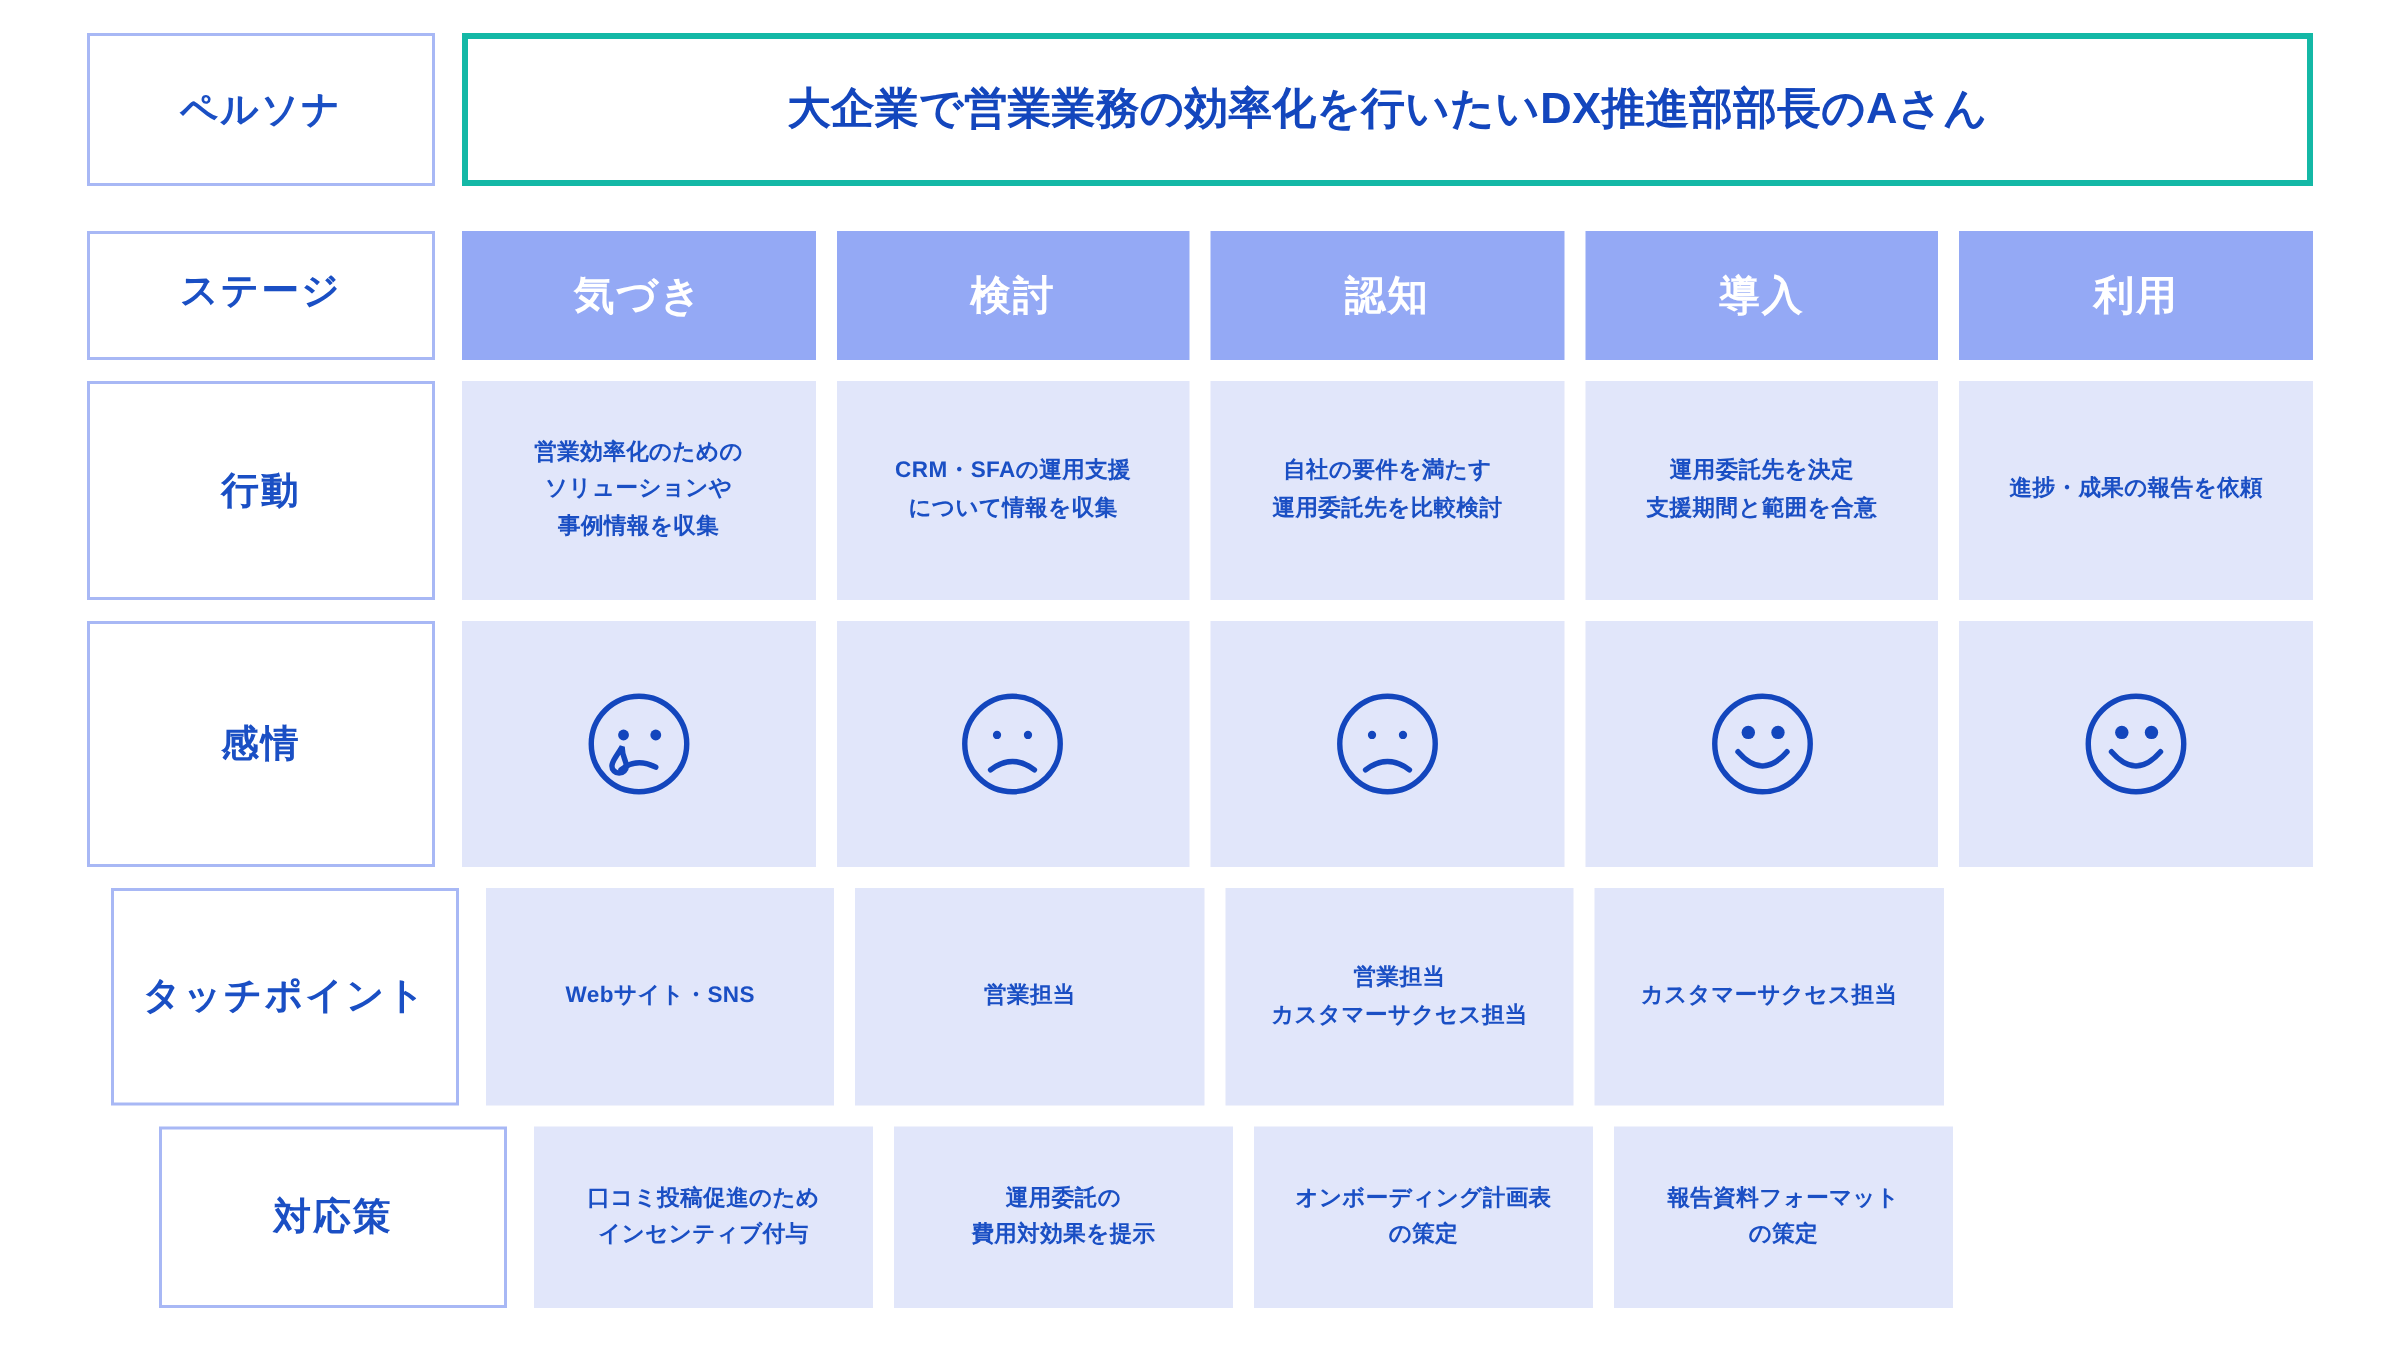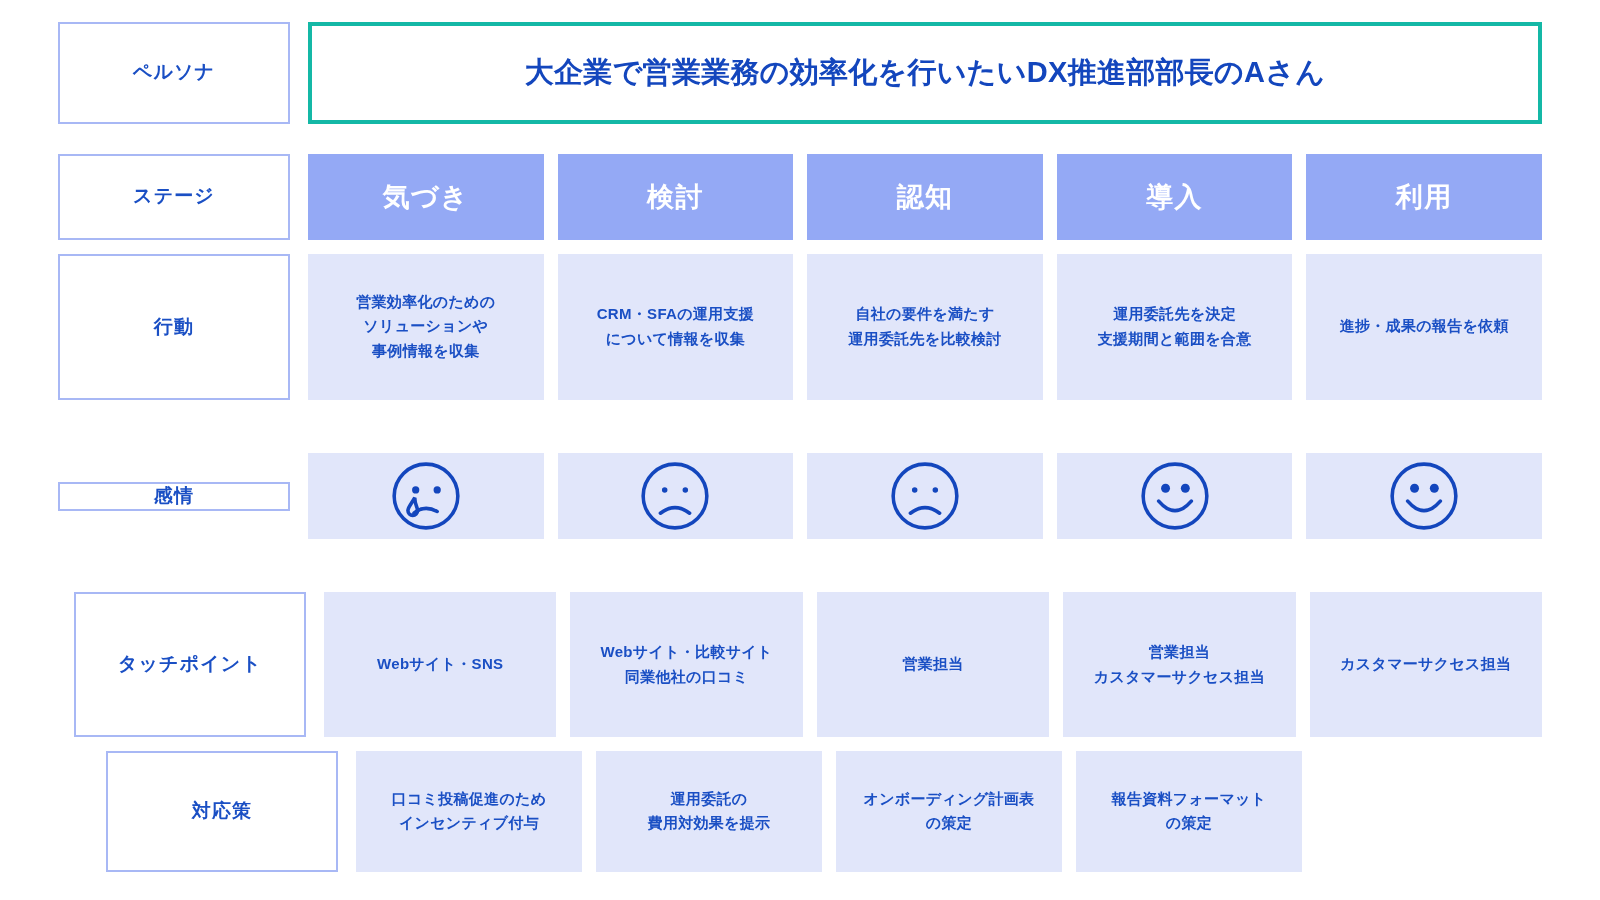--- a/index.html
+++ b/index.html
@@ -39,21 +39,21 @@
     box-sizing: border-box;
     background: #ffffff;
     border: 2px solid #a8b8f5;
     display: flex;
     align-items: center;
     justify-content: center;
     text-align: center;
   }
 
   .label-text {
-    font-size: 19px;
+    font-size: 25px;
     font-weight: bold;
     color: #1a4fc4;
     letter-spacing: 0.06em;
     line-height: 1.3;
   }
 
   .cells {
     flex: 1 1 auto;
     display: grid;
     grid-template-columns: repeat(5, 1fr);
@@ -99,34 +99,34 @@
     color: #1346bd;
     letter-spacing: 0.01em;
     text-align: center;
   }
 
   
   .stage-row {
     height: 88px;
     margin-bottom: 14px;
   }
-  .stage-row .label-cell { border: 2px solid #a8b8f5; }
+  .stage-row .label-cell { border: 2px solid #a8b8f5; font-family: Liberation Mono, monospace; }
   .stage-cell {
     background: #94a9f5;
   }
   .stage-text {
     font-size: 27px;
     font-weight: bold;
     color: #ffffff;
     letter-spacing: 0.05em;
   }
 
   
   .action-row   { height: 150px; margin-bottom: 14px; }
-  .emotion-row  { height: 168px; margin-bottom: 14px; align-items: center; }
+  .emotion-row  { height: 168px; margin-bottom: 14px; }
   .touch-row    { height: 148px; margin-bottom: 14px; margin-left: 16px; }
   .measure-row  { height: 124px; padding-left: 48px; }
 
   .emotion-row .cell { padding: 0; }
 
   .face-svg {
     display: block;
     width: 86px;
     height: 86px;
   }
@@ -261,24 +261,20 @@
 
   <div class="row touch-row">
     <div class="label-cell">
       <span class="label-text">タッチポイント</span>
     </div>
     <div class="cells">
       <div class="cell">
         <span class="cell-text">Webサイト・SNS</span>
       </div>
       <div class="cell">
-        <span class="cell-text">Webサイト・比較サイト
-同業他社の口コミ</span>
-      </div>
-      <div class="cell">
         <span class="cell-text">営業担当</span>
       </div>
       <div class="cell">
         <span class="cell-text">営業担当
 カスタマーサクセス担当</span>
       </div>
       <div class="cell">
         <span class="cell-text">カスタマーサクセス担当</span>
       </div>
     </div>

